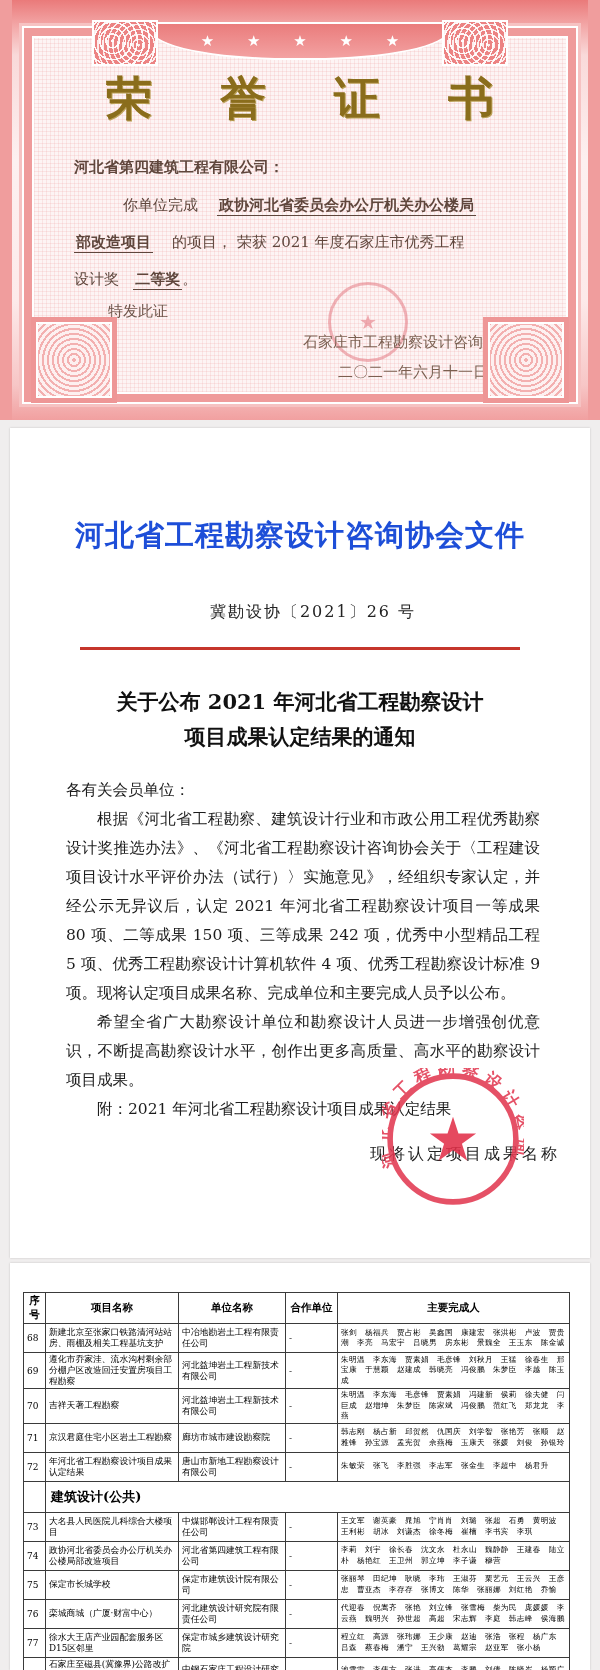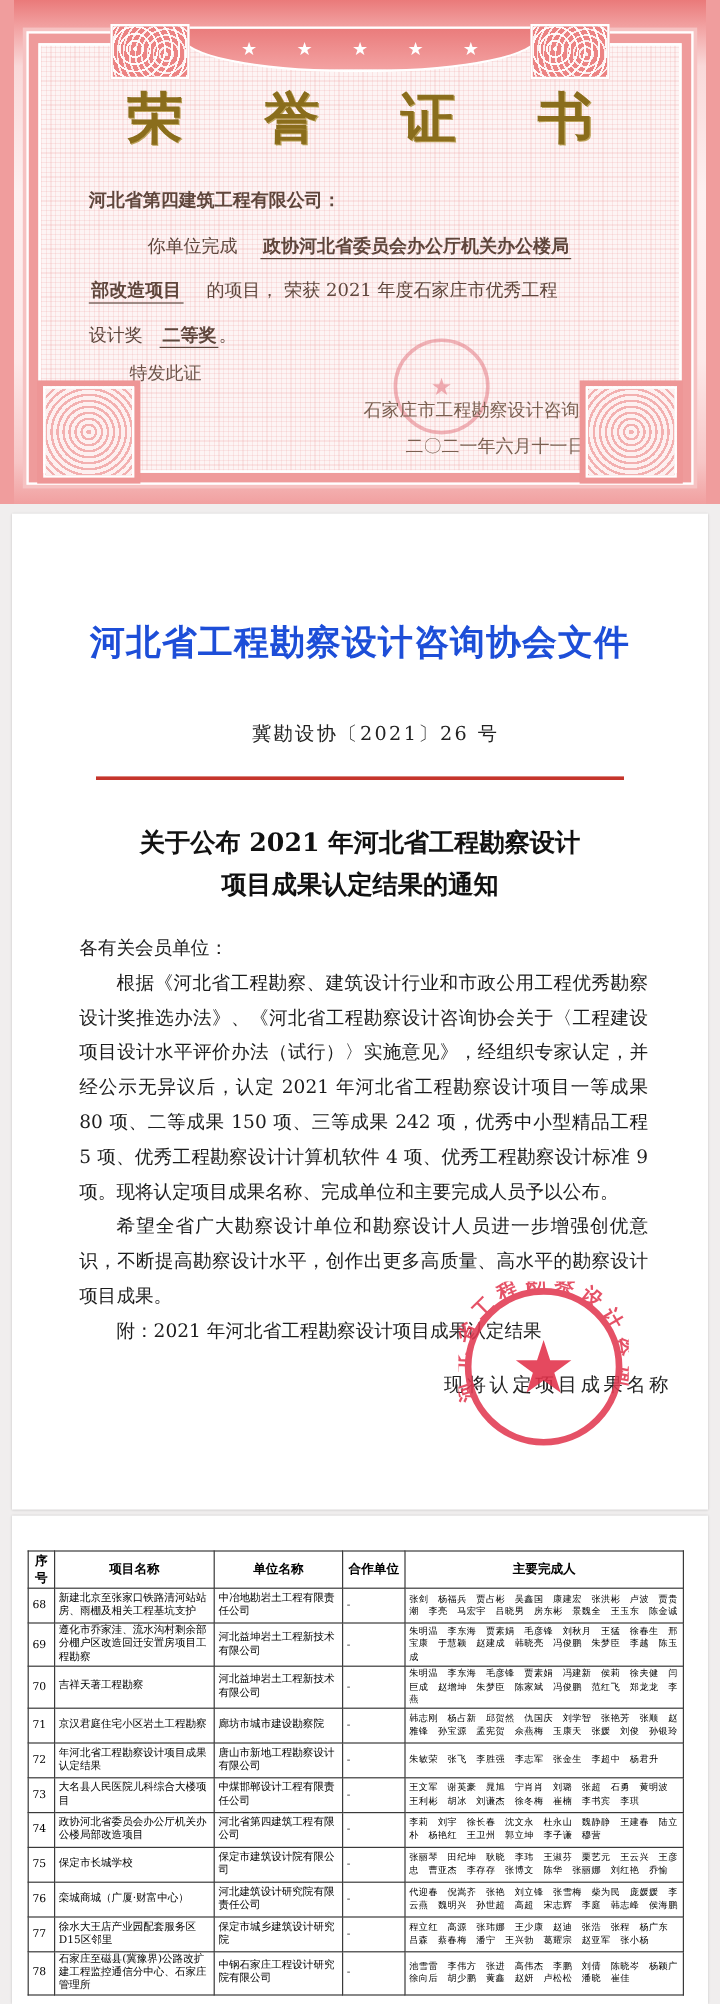--- a/index.html
+++ b/index.html
@@ -224,20 +224,24 @@
       <td class="part">-</td>
       <td class="ppl">韩志刚　杨占新　邱贺然　仇国庆　刘学智　张艳芳　张顺　赵雅锋　孙宝源　孟宪贺　佘燕梅　玉康天　张媛　刘俊　孙银玲</td>
     </tr>
     <tr class="data-row">
       <td class="no">72</td>
       <td class="proj">年河北省工程勘察设计项目成果认定结果</td>
       <td class="unit">唐山市新地工程勘察设计有限公司</td>
       <td class="part">-</td>
       <td class="ppl">朱敏荣　张飞　李胜强　李志军　张金生　李超中　杨君升</td>
     </tr>
+    <tr class="section-row">
+      <td></td>
+      <td colspan="4">建筑设计(公共)</td>
+    </tr>
     <tr class="data-row">
       <td class="no">73</td>
       <td class="proj">大名县人民医院儿科综合大楼项目</td>
       <td class="unit">中煤邯郸设计工程有限责任公司</td>
       <td class="part">-</td>
       <td class="ppl">王文军　谢英豪　晁旭　宁肖肖　刘璐　张超　石勇　黄明波　王利彬　胡冰　刘谦杰　徐冬梅　崔楠　李书宾　李琪</td>
     </tr>
     <tr class="data-row">
       <td class="no">74</td>
       <td class="proj">政协河北省委员会办公厅机关办公楼局部改造项目</td>

